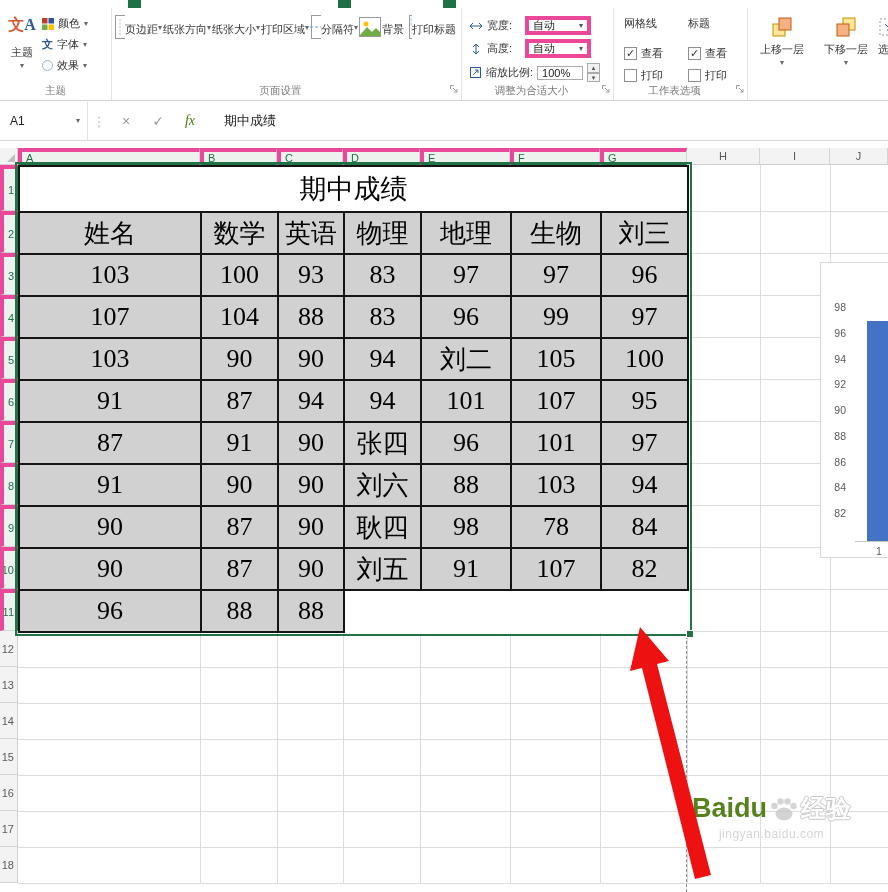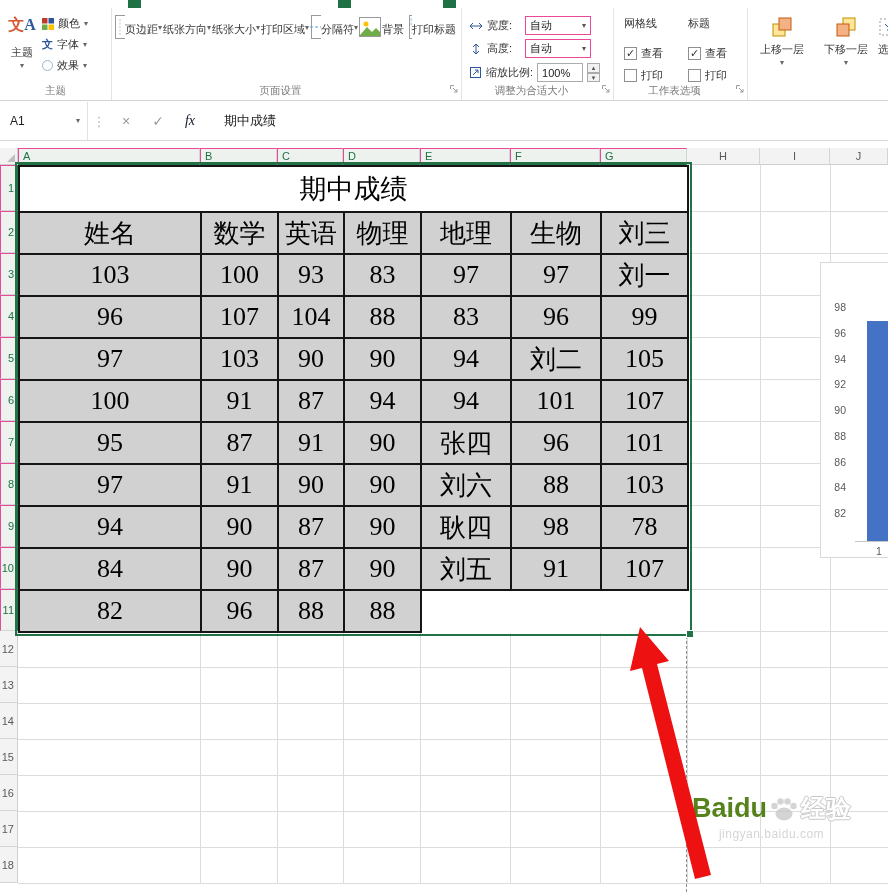--- a/index.html
+++ b/index.html
@@ -31,23 +31,23 @@
   
   .g-pagesetup{width:350px;}
   .psrow{position:absolute;left:1px;top:0;display:flex;}
   .psitem{width:49px;display:flex;flex-direction:row;align-items:center;padding-top:6px;cursor:default;}
   .psitem .lbl{margin-top:4px;font-size:11px;color:#333;white-space:nowrap;}
   .psitem .arr{margin-top:2px;}
   
   .g-scale{width:152px;}
   .srow{position:absolute;left:7px;display:flex;align-items:center;gap:4px;font-size:11px;color:#333;}
   .slab{white-space:nowrap;}
-  .sel{width:66px;height:19px;border:1px solid #ec4899;background:#fff;display:flex;align-items:center;justify-content:space-between;padding:0 4px;font-size:11px;color:#222;gap:17px;}
+  .sel{width:66px;height:19px;border:4px solid #ec4899;background:#fff;display:flex;align-items:center;justify-content:space-between;padding:0 4px;font-size:11px;color:#222;gap:17px;}
   .sel .arr{color:#555;}
-  .scalebox{width:46px;height:19px;border:1px solid #ababab;background:#fff;display:flex;align-items:center;padding:0 4px;font-size:11px;color:#222;}
+  .scalebox{width:46px;height:14px;border:1px solid #ababab;background:#fff;display:flex;align-items:center;padding:0 4px;font-size:11px;color:#222;}
   .spin{display:flex;flex-direction:column;}
   .spin span{font-size:7px;line-height:7px;color:#555;border:1px solid #ababab;background:#f2f2f2;width:13px;height:9.5px;text-align:center;cursor:default;}
   
   .g-sheetopt{width:134px;}
   .socol{position:absolute;top:8px;font-size:11px;}
   .sohead{color:#333;margin-bottom:15px;white-space:nowrap;}
   .cbrow{display:flex;align-items:center;gap:4px;margin-bottom:7px;color:#333;cursor:default;}
   .cb{width:13px;height:13px;border:1px solid #8f8f8f;background:#fff;font-size:11px;line-height:11px;text-align:center;color:#333;flex:0 0 auto;}
   
   .arow{position:absolute;left:2px;top:0;display:flex;}
@@ -55,21 +55,21 @@
   .abtn .lbl{margin-top:4px;font-size:11px;color:#333;white-space:nowrap;}
   .abtn .arr{margin-top:2px;}
   .abtn.partial{width:22px;overflow:hidden;align-items:flex-start;}
 
   
   .fbar{position:absolute;top:102px;left:0;width:100%;height:39px;background:#fff;border-bottom:1px solid #d9d9d9;display:flex;align-items:center;}
   .namebox{width:88px;height:100%;display:flex;align-items:center;padding-left:10px;font-size:12px;color:#222;position:relative;border-right:1px solid #e2e2e2;}
   .namebox .arr{position:absolute;right:7px;top:50%;transform:translateY(-50%);}
   .fhandle{width:22px;text-align:center;color:#b3b3b3;font-size:13px;}
   .fbtn{width:32px;text-align:center;font-size:14px;color:#9a9a9a;cursor:default;}
-  .fbtn.fx{font-family:"Liberation Serif",serif;font-style:italic;color:#0f172a;font-size:14px;}
+  .fbtn.fx{font-family:"Liberation Serif",serif;font-style:italic;color:#4d7c0f;font-size:14px;}
   .fcontent{margin-left:18px;font-size:13px;color:#222;}
 
   
   .sheet{position:absolute;top:141px;left:0;width:888px;height:751px;background:#fff;overflow:hidden;}
   .corner{position:absolute;left:0;top:7px;width:18px;height:17px;background:#f3f3f3;border-right:1px solid #cfcfcf;border-bottom:1px solid #cfcfcf;z-index:2;}
   .corner::after{content:"";position:absolute;right:2px;bottom:2px;border-left:8px solid transparent;border-bottom:8px solid #bfbfbf;}
   #colheads{position:absolute;left:18px;top:7px;height:17px;display:flex;z-index:2;}
   .colh{height:17px;line-height:16px;text-align:center;font-size:11px;background:#f3f3f3;border-right:1px solid #d4d4d4;border-bottom:1px solid #cfcfcf;color:#5a5a5a;cursor:default;}
   .colh.sel{color:#1e7145;background:#eef2ee;border-bottom:2px solid #217346;line-height:14px;}
   #rowheads{position:absolute;left:0;top:24px;width:18px;z-index:2;}
@@ -399,21 +399,20 @@
           <div class="tcell head">物理</div>
           <div class="tcell head">地理</div>
           <div class="tcell head">生物</div>
           <div class="tcell">刘三</div>
           <div class="tcell">103</div>
           <div class="tcell">100</div>
           <div class="tcell">93</div>
           <div class="tcell">83</div>
           <div class="tcell">97</div>
           <div class="tcell">97</div>
-          <div class="tcell">刘一</div>
           <div class="tcell">96</div>
           <div class="tcell">107</div>
           <div class="tcell">104</div>
           <div class="tcell">88</div>
           <div class="tcell">83</div>
           <div class="tcell">96</div>
           <div class="tcell">99</div>
           <div class="tcell">97</div>
           <div class="tcell">103</div>
           <div class="tcell">90</div>

